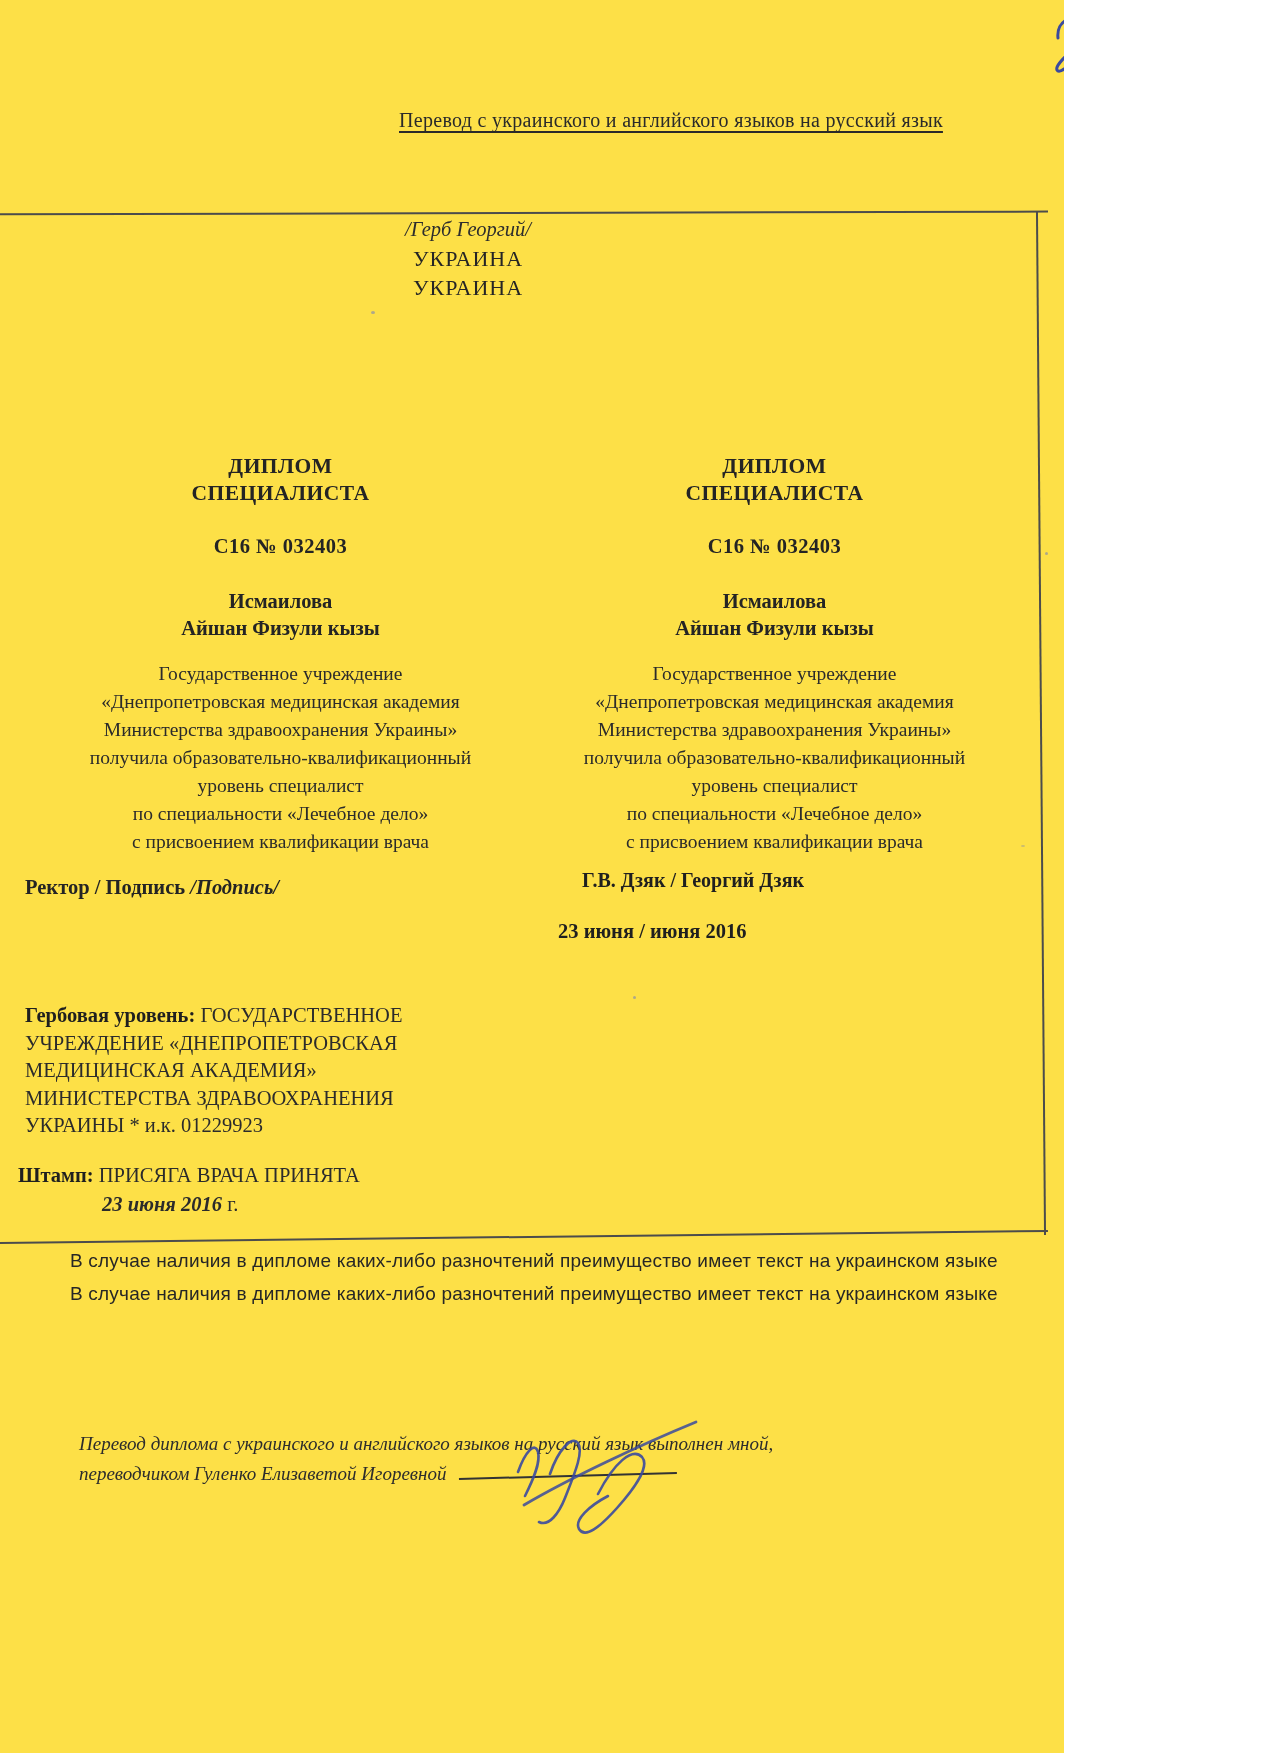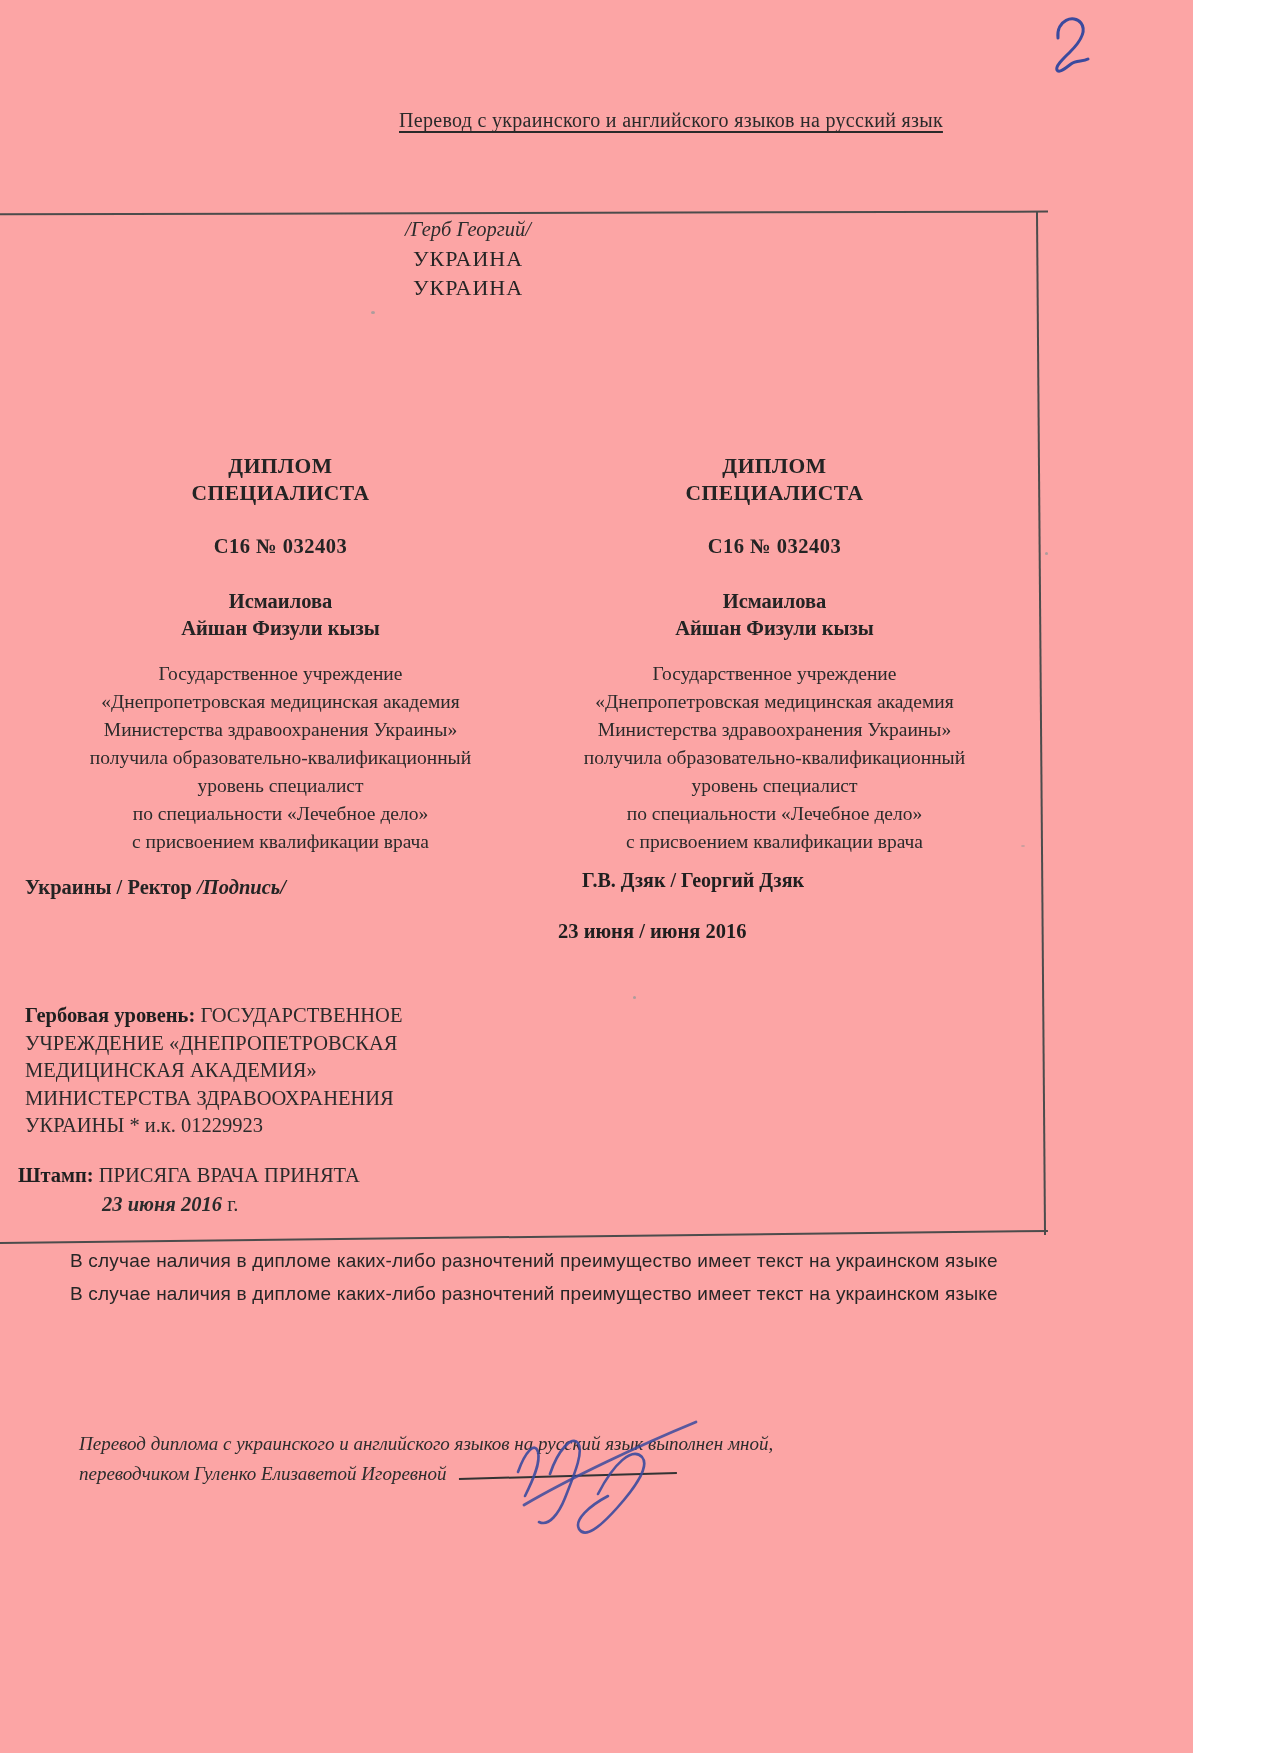--- a/index.html
+++ b/index.html
@@ -2,23 +2,23 @@
 <html><head>
 <meta charset="utf-8">
 <style>
   html, body {
     margin: 0;
     padding: 0;
     background: #ffffff;
   }
   #page {
     position: relative;
-    width: 1193px;
+    width: 1064px;
     height: 1753px;
-    background: #fca5a5;
+    background: #fde047;
     overflow: hidden;
     font-family: "Liberation Serif", "DejaVu Serif", serif;
     color: #222222;
   }
 
   
   .header-title {
     position: absolute;
     left: 399px;
     top: 109px;
@@ -274,21 +274,21 @@
     <div class="body-line">Государственное учреждение</div>
     <div class="body-line">«Днепропетровская медицинская академия</div>
     <div class="body-line">Министерства здравоохранения Украины»</div>
     <div class="body-line">получила образовательно-квалификационный</div>
     <div class="body-line">уровень специалист</div>
     <div class="body-line">по специальности «Лечебное дело»</div>
     <div class="body-line">с присвоением квалификации врача</div>
   </div>
 
   <div class="rector-line">
-    <span>Украины / Ректор</span>
+    <span>Ректор / Подпись</span>
     <span class="sig-note">/Подпись/</span>
   </div>
 
   <div class="rector-name">Г.В. Дзяк / Георгий Дзяк</div>
   <div class="issue-date">23 июня / июня 2016</div>
 
   <div class="seal-block">
     <span class="seal-label">Гербовая уровень:</span>
     <span>ГОСУДАРСТВЕННОЕ УЧРЕЖДЕНИЕ «ДНЕПРОПЕТРОВСКАЯ МЕДИЦИНСКАЯ АКАДЕМИЯ» МИНИСТЕРСТВА ЗДРАВООХРАНЕНИЯ УКРАИНЫ * и.к. 01229923</span>
   </div>

